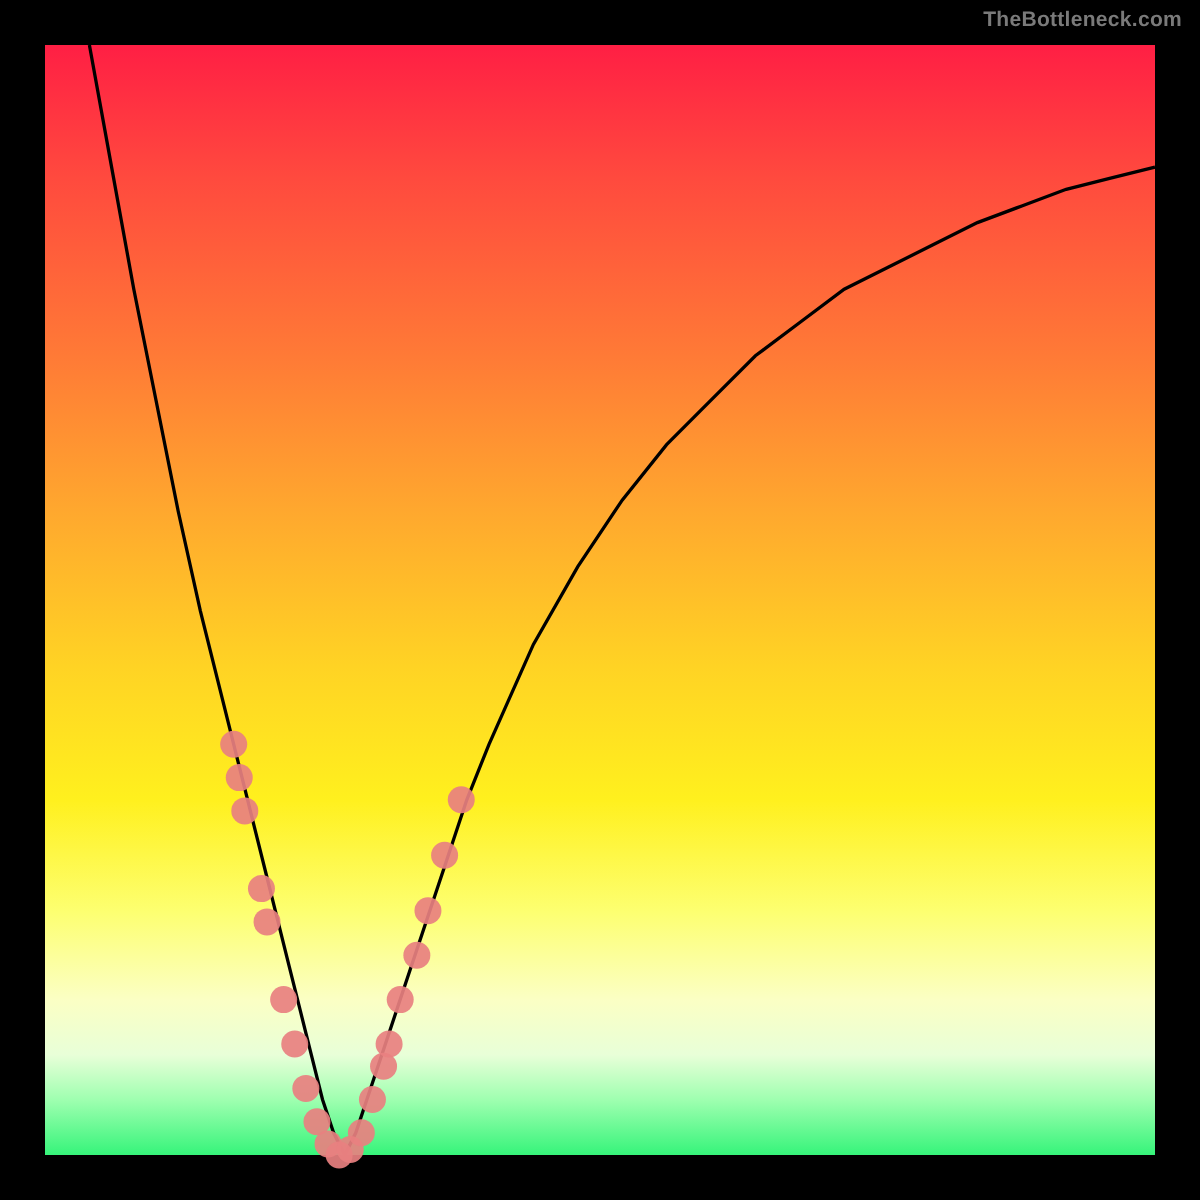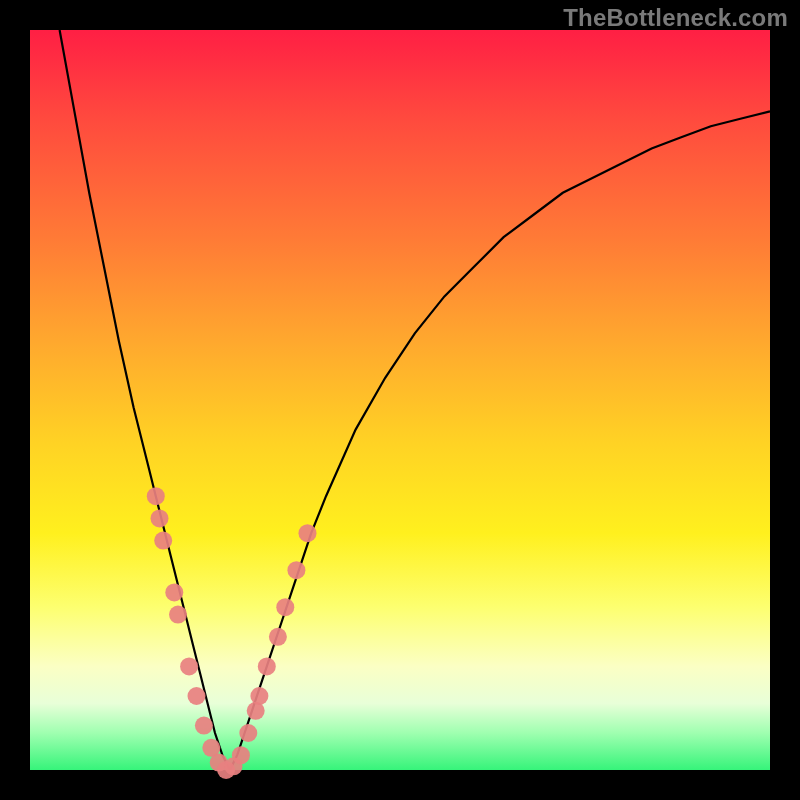--- a/index.html
+++ b/index.html
@@ -35,21 +35,21 @@
       #fbffc4 86%,
       #e8ffd8 91%,
       #9fffb0 95%,
       #36f47a 100%
     );
   }
   .watermark {
     position: absolute;
     top: 4px;
     right: 12px;
-    font-size: 24px;
+    font-size: 14px;
     font-weight: 600;
     color: #7a7a7a;
     letter-spacing: 0.2px;
   }
   svg.curve {
     position: absolute;
     left: 0;
     top: 0;
     width: 740px;
     height: 740px;

